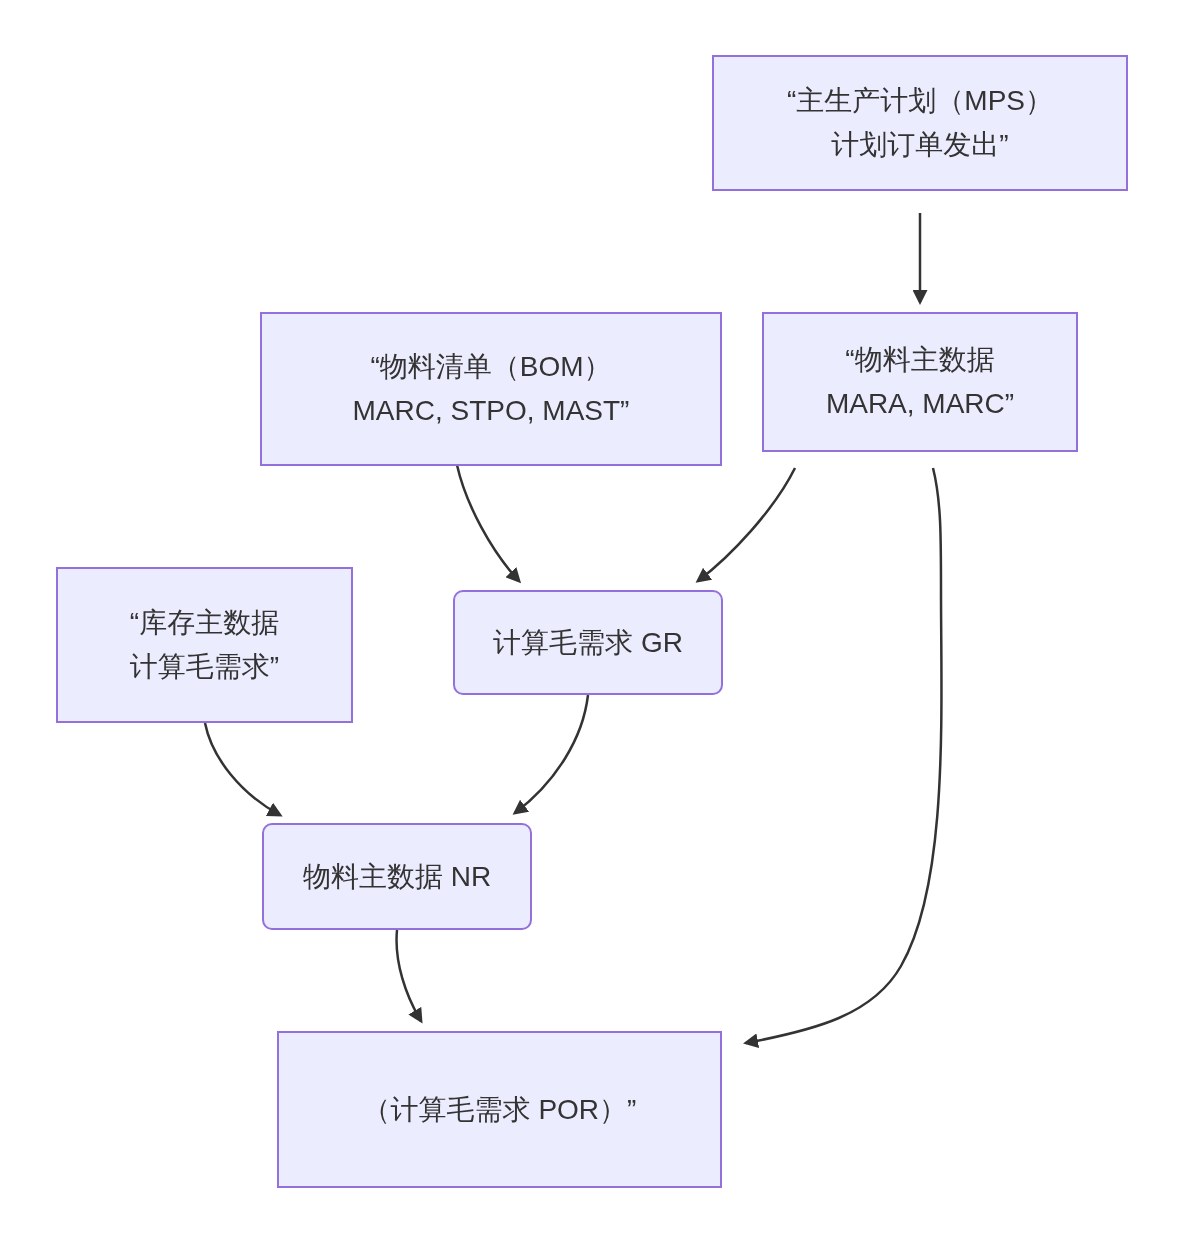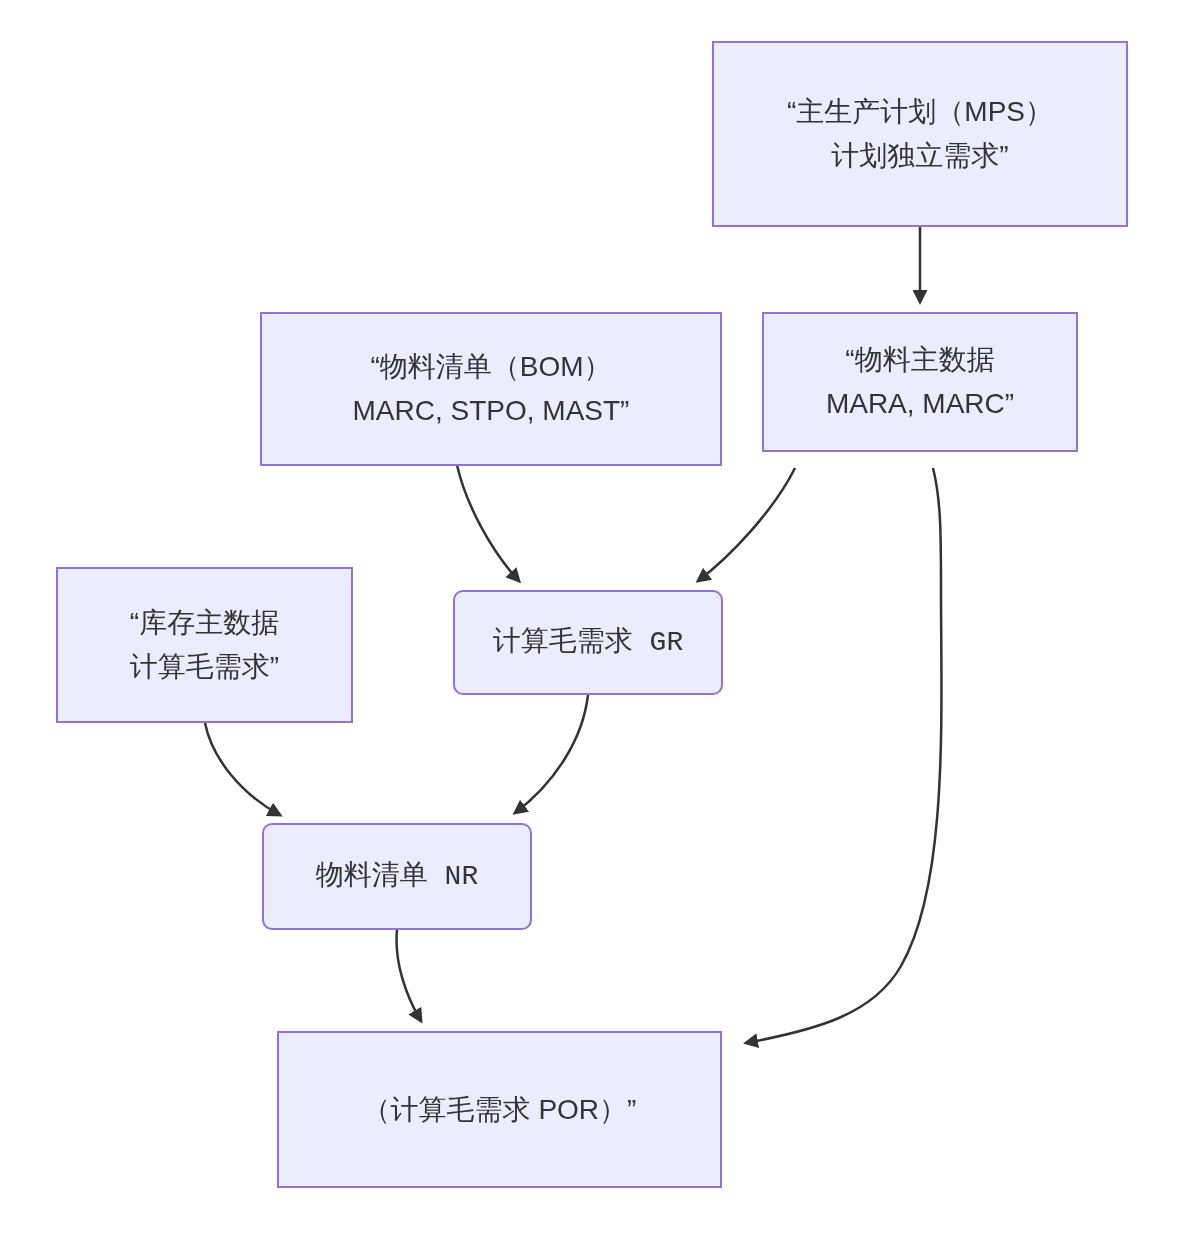--- a/index.html
+++ b/index.html
@@ -31,21 +31,20 @@
     flex-direction: column;
     align-items: center;
     justify-content: center;
     text-align: center;
     font-size: 28px;
     line-height: 44px;
     white-space: nowrap;
   }
   .node.rounded {
     border-radius: 10px;
-    font-family: Liberation Mono, monospace;
   }
 </style>
 </head>
 <body>
 
 <div id="canvas">
 
   <svg id="edges" width="1184" height="1244" viewBox="0 0 1184 1244">
     <defs>
       <marker id="arrow" viewBox="0 0 10 10" refX="8" refY="5" markerWidth="6" markerHeight="6" orient="auto-start-reverse">
@@ -56,23 +55,23 @@
       <path d="M920,213 L920,302" marker-end="url(#arrow)"></path>
       <path d="M457,465 C466,505 492,552 519,581" marker-end="url(#arrow)"></path>
       <path d="M795,468 C774,510 731,556 698,581" marker-end="url(#arrow)"></path>
       <path d="M933,468 C941,500 941,535 941,590 C941,710 949,882 901,966 C873,1015 815,1030 746,1043" marker-end="url(#arrow)"></path>
       <path d="M205,723 C212,758 241,794 280,815" marker-end="url(#arrow)"></path>
       <path d="M588,695 C583,738 556,782 515,813" marker-end="url(#arrow)"></path>
       <path d="M397,930 C394,962 406,996 421,1021" marker-end="url(#arrow)"></path>
     </g>
   </svg>
 
-  <div class="node" style="left:712px; top:41px; width:416px; height:186px;">
+  <div class="node" style="left:712px; top:55px; width:416px; height:136px;">
     <div>“主生产计划（MPS）</div>
-    <div>计划独立需求”</div>
+    <div>计划订单发出”</div>
   </div>
 
   <div class="node" style="left:260px; top:312px; width:462px; height:154px;">
     <div>“物料清单（BOM）</div>
     <div>MARC, STPO, MAST”</div>
   </div>
 
   <div class="node" style="left:762px; top:312px; width:316px; height:140px;">
     <div>“物料主数据</div>
     <div>MARA, MARC”</div>
@@ -81,20 +80,20 @@
   <div class="node" style="left:56px; top:567px; width:297px; height:156px;">
     <div>“库存主数据</div>
     <div>计算毛需求”</div>
   </div>
 
   <div class="node rounded" style="left:453px; top:590px; width:270px; height:105px;">
     <div>计算毛需求 GR</div>
   </div>
 
   <div class="node rounded" style="left:262px; top:823px; width:270px; height:107px;">
-    <div>物料清单 NR</div>
+    <div>物料主数据 NR</div>
   </div>
 
   <div class="node" style="left:277px; top:1031px; width:445px; height:157px;">
     <div>（计算毛需求 POR）”</div>
   </div>
 
 </div>
 
 </body></html>

